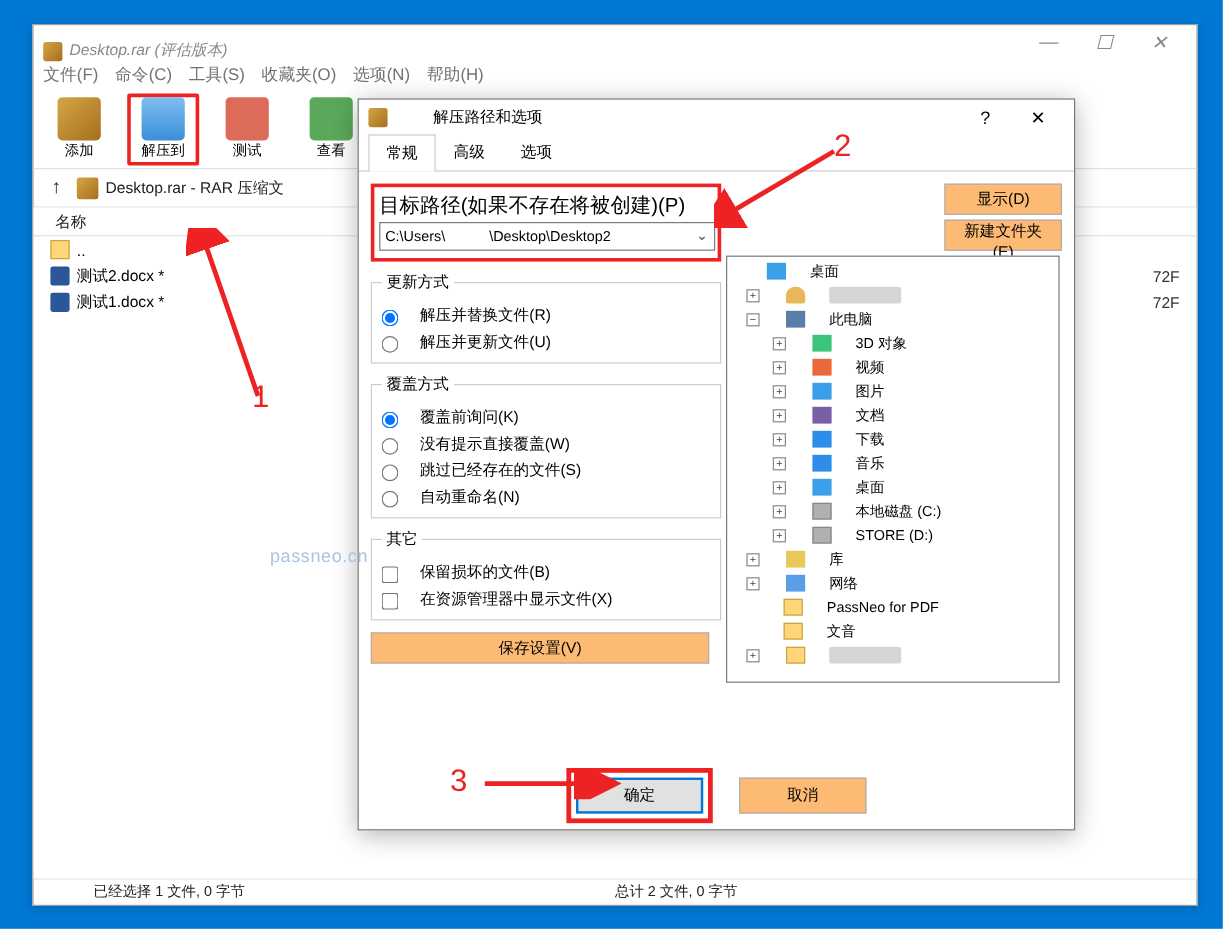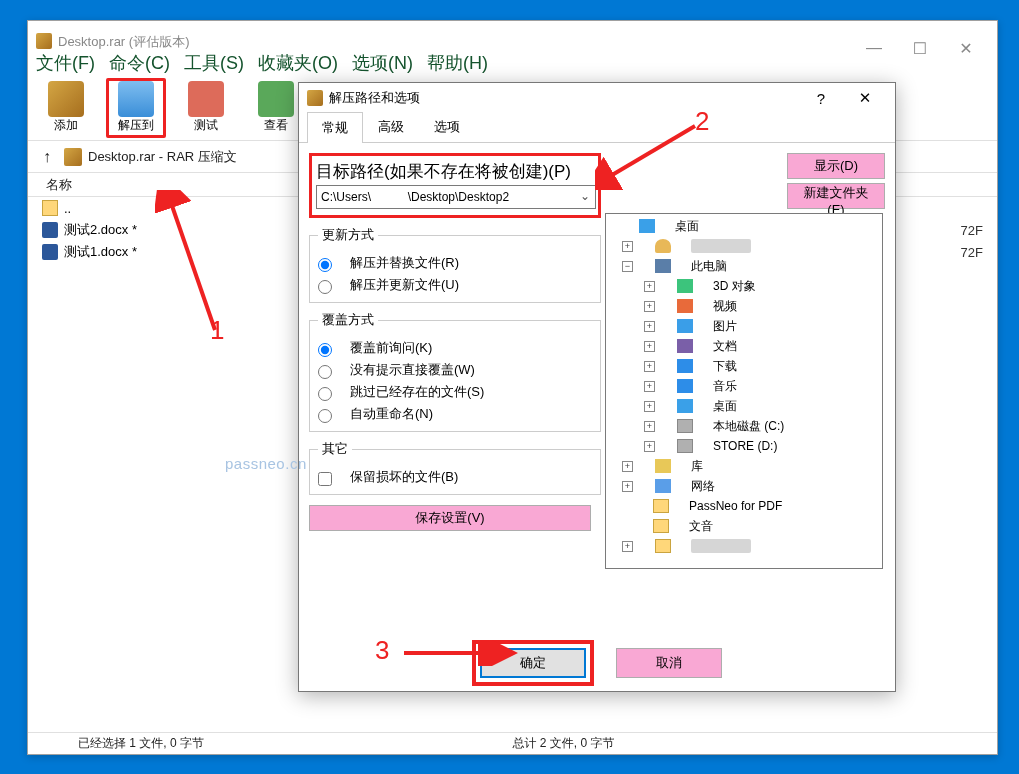--- a/index.html
+++ b/index.html
@@ -1,25 +1,25 @@
 <!DOCTYPE html>
 <html><head>
 <meta charset="utf-8">
 <style>
 * { box-sizing: border-box; margin: 0; padding: 0; font-family: "Microsoft YaHei", "Segoe UI", sans-serif; }
 body { background: #0078d4; width: 1019px; height: 774px; position: relative; overflow: hidden; }
 
 
 .main-window { position: absolute; left: 27px; top: 20px; width: 971px; height: 735px; background: #fff; border: 1px solid #a0a0a0; box-shadow: 0 2px 8px rgba(0,0,0,.2); display: flex; flex-direction: column; }
-.titlebar { height: 30px; display: flex; align-items: flex-start; padding: 12px 8px; color: #888; font-size: 13px; }
+.titlebar { height: 30px; display: flex; align-items: flex-end; padding: 0 8px; color: #888; font-size: 13px; font-style: italic; }
 .titlebar .icon { width: 16px; height: 16px; margin-right: 6px; background: linear-gradient(135deg,#d4a644,#a66e1e); border-radius: 2px; }
 .titlebar .title { flex: 1; }
 .win-controls { display: flex; }
 .win-controls span { width: 46px; height: 30px; display: flex; align-items: center; justify-content: center; font-size: 16px; color: #888; cursor: pointer; }
-.menubar { height: 24px; display: flex; align-items: center; padding: 0 8px; font-size: 18px; gap: 14px; color: #14532d; }
+.menubar { height: 24px; display: flex; align-items: center; padding: 0 8px; font-size: 14px; gap: 14px; color: #737373; }
 .toolbar { height: 66px; display: flex; align-items: center; padding: 0 8px; gap: 10px; border-bottom: 1px solid #e0e0e0; }
 .tool-btn { width: 60px; height: 60px; display: flex; flex-direction: column; align-items: center; justify-content: center; font-size: 12px; cursor: pointer; }
 .tool-btn .ticon { width: 36px; height: 36px; border-radius: 4px; }
 .tool-btn.highlighted { border: 3px solid #e22; border-radius: 2px; }
 .addressbar { height: 32px; display: flex; align-items: center; padding: 2px 8px; gap: 6px; border-bottom: 1px solid #e0e0e0; }
 .addressbar .arrow { width: 22px; font-size: 16px; color: #222; text-align: center; }
 .addressbar .rar-icon { width: 18px; height: 18px; background: linear-gradient(135deg,#d4a644,#a66e1e); border-radius: 2px; }
 .addressbar .path { flex: 1; font-size: 13px; color: #222; }
 .file-list { flex: 1; background: #fff; overflow: hidden; position: relative; }
 .file-header { height: 24px; display: flex; align-items: center; border-bottom: 1px solid #e0e0e0; font-size: 13px; padding: 0 18px; color: #222; }
@@ -29,34 +29,34 @@
 .file-row .ficon.docx { background: #2b579a; border-radius: 2px; }
 .file-row .fsize { margin-left: auto; width: 60px; text-align: right; color: #333; }
 .statusbar { height: 22px; border-top: 1px solid #e0e0e0; display: flex; align-items: center; padding: 0 50px; font-size: 12px; color: #222; }
 .statusbar .left { flex: 1; }
 .statusbar .right { flex: 1; }
 
 
 .dialog { position: absolute; left: 298px; top: 82px; width: 598px; height: 610px; background: #fff; border: 1px solid #777; box-shadow: 0 4px 20px rgba(0,0,0,.3); display: flex; flex-direction: column; }
 .dlg-title { height: 30px; display: flex; align-items: center; padding: 0 8px; font-size: 13px; }
 .dlg-title .icon { width: 16px; height: 16px; margin-right: 6px; background: linear-gradient(135deg,#d4a644,#a66e1e); border-radius: 2px; }
-.dlg-title .t { flex: 1; }
+.dlg-title .t { flex: 1; margin-left: 32px; }
 .dlg-title .help, .dlg-title .close { width: 44px; text-align: center; font-size: 15px; cursor: pointer; }
 .tabs { height: 30px; display: flex; align-items: flex-end; padding: 0 8px; border-bottom: 1px solid #ccc; }
 .tab { padding: 6px 14px; font-size: 13px; border: 1px solid transparent; border-bottom: none; cursor: pointer; }
 .tab.active { background: #fff; border-color: #ccc; position: relative; top: 1px; }
 .dlg-body { flex: 1; display: flex; padding: 10px; gap: 4px; }
 .left-col { width: 292px; display: flex; flex-direction: column; }
 .right-col { flex: 1; display: flex; flex-direction: column; gap: 4px; }
 .path-label { font-size: 17px; margin-bottom: 2px; }
 .path-box { border: 3px solid #e22; padding: 4px 2px 6px 4px; }
 .path-input { width: 100%; height: 24px; border: 1px solid #7a7a7a; font-size: 12px; padding: 0 4px; }
 .path-dd { position: relative; }
 .path-dd::after { content: "⌄"; position: absolute; right: 6px; top: 4px; font-size: 12px; color: #555; }
-.btn { height: 26px; border: 1px solid #adadad; background: #f9a8d4; font-size: 13px; cursor: pointer; padding: 0 8px; }
+.btn { height: 26px; border: 1px solid #adadad; background: #fdba74; font-size: 13px; cursor: pointer; padding: 0 8px; }
 .btn.wide { width: 98px; }
 fieldset { border: 1px solid #ccc; margin-top: 8px; padding: 6px 8px 8px; font-size: 13px; }
 legend { font-size: 13px; padding: 0 4px; }
 .radio, .check { display: flex; align-items: flex-end; gap: 18px; font-size: 13px; height: 22px; cursor: pointer; }
 .radio input, .check input { width: 14px; height: 14px; }
 .save-btn { width: 282px; margin-top: 10px; }
 .tree { width: 278px; height: 356px; border: 1px solid #7a7a7a; overflow: auto; font-size: 12px; padding: 2px; background: #fff; }
 .tree-row { display: flex; align-items: center; height: 20px; gap: 20px; white-space: nowrap; }
 .tree-row .tgl { width: 11px; height: 11px; border: 1px solid #888; font-size: 9px; line-height: 9px; text-align: center; color: #444; cursor: pointer; margin-right: 2px; }
 .tree-row .noexp { width: 11px; }
@@ -201,20 +201,24 @@
             <input type="radio" name="ovw" style="">
             <span>自动重命名(N)</span>
           </label>
       </fieldset>
       <fieldset>
         <legend>其它</legend>
         <label class="check">
             <input type="checkbox" style="">
             <span>保留损坏的文件(B)</span>
           </label>
+        <label class="check">
+            <input type="checkbox" style="">
+            <span>在资源管理器中显示文件(X)</span>
+          </label>
       </fieldset>
       <button class="btn save-btn">保存设置(V)</button>
     </div>
     <div class="right-col">
       <button class="btn wide" style="align-self:flex-end">显示(D)</button>
       <button class="btn wide" style="align-self:flex-end">新建文件夹(E)</button>
       <div class="tree">
         <div class="tree-row" style="padding-left:0">
             <span class="noexp"></span>
             <span class="ticon desk"></span>

